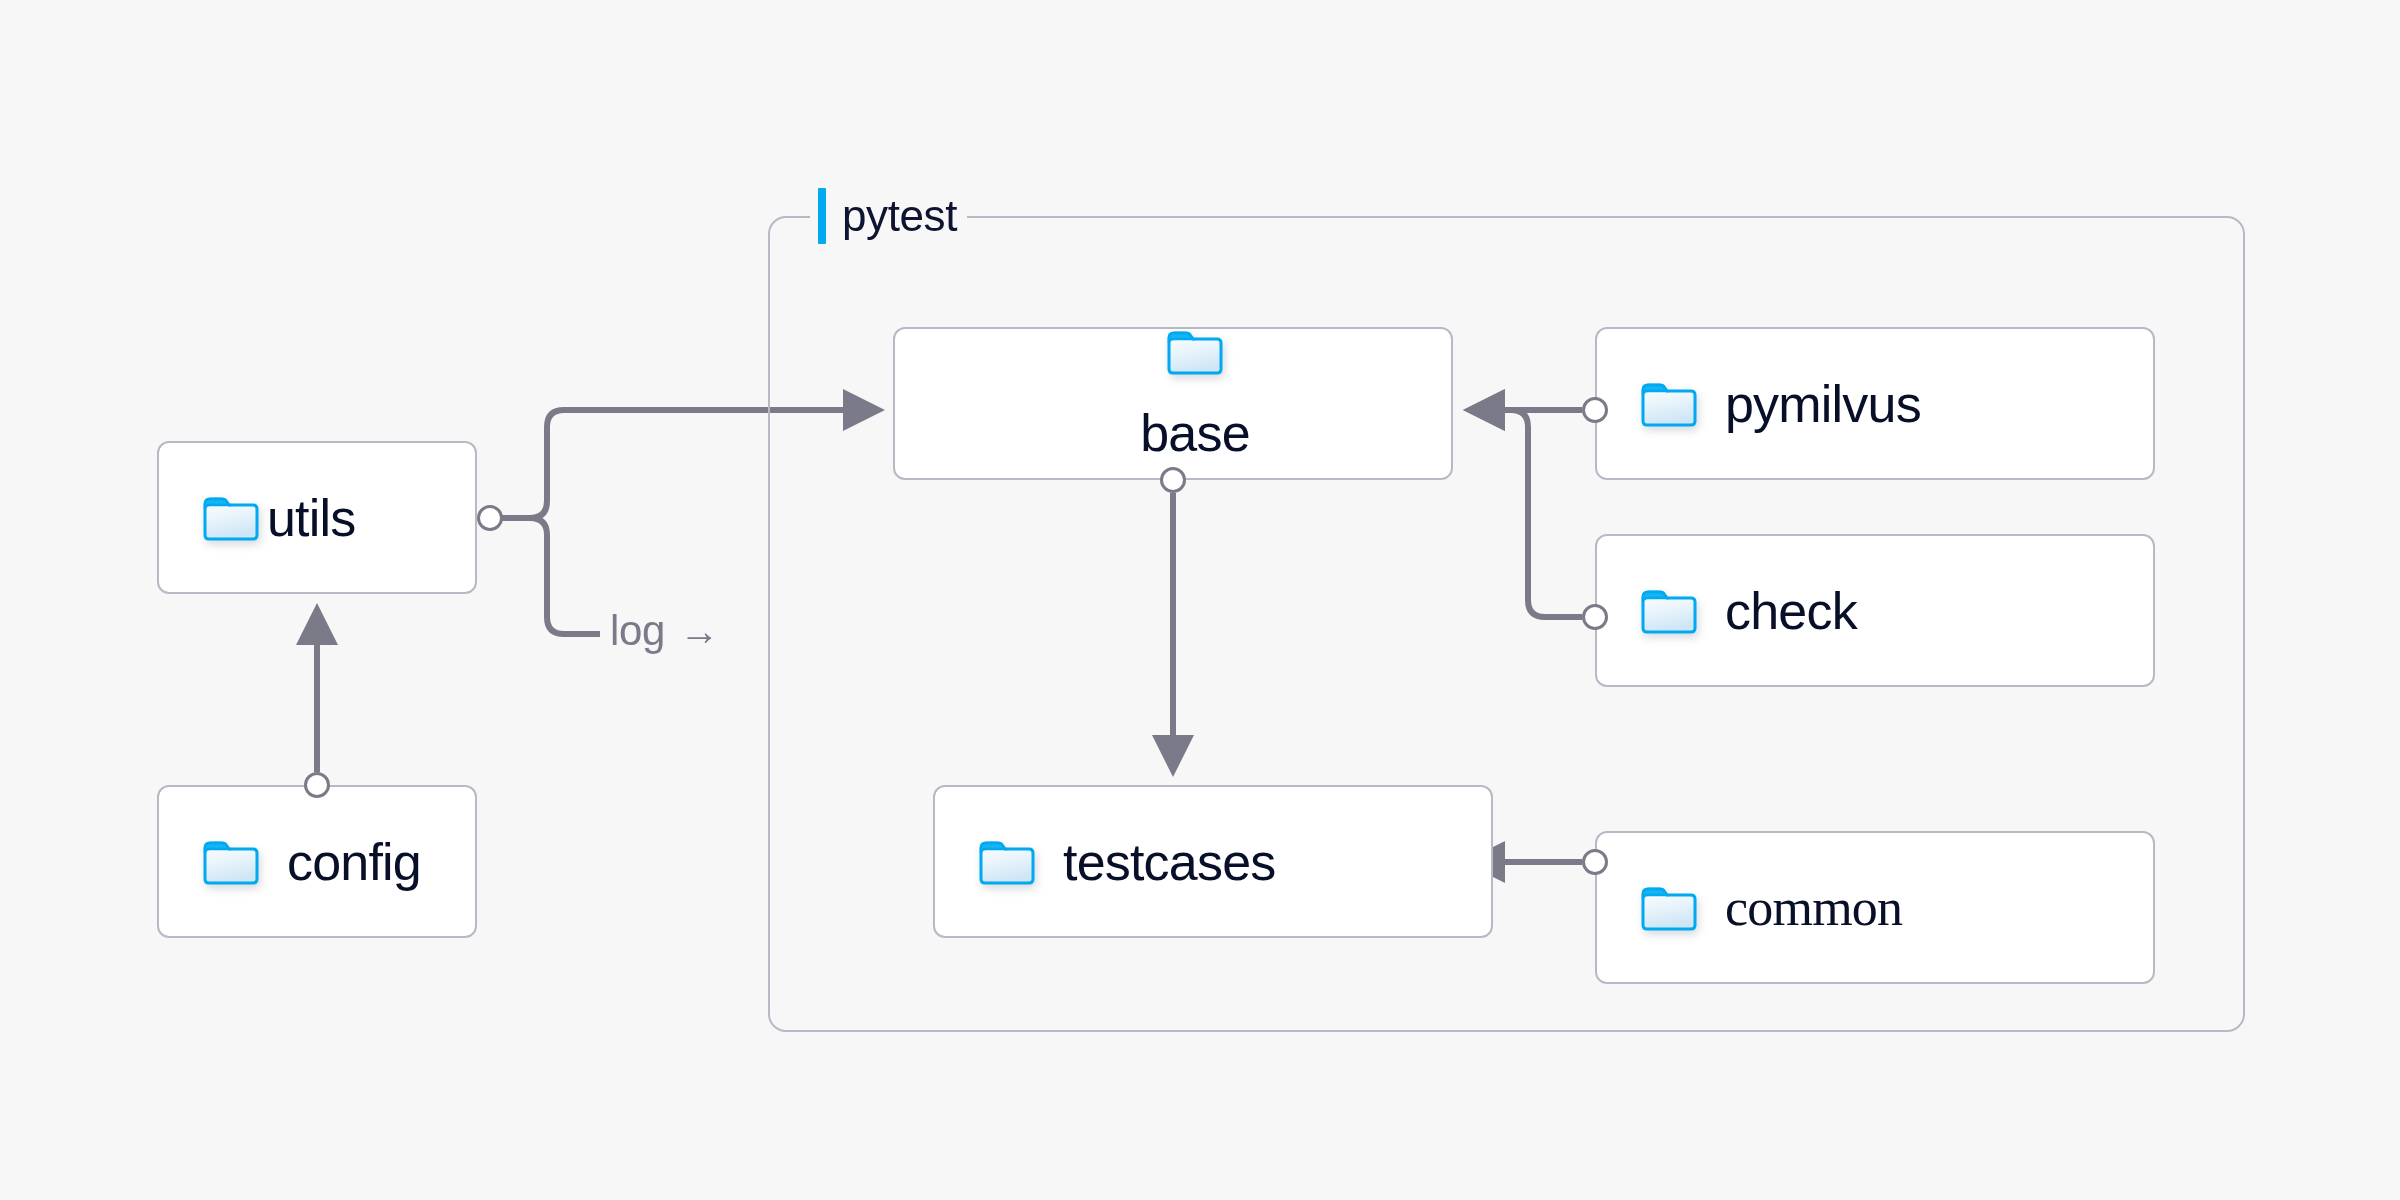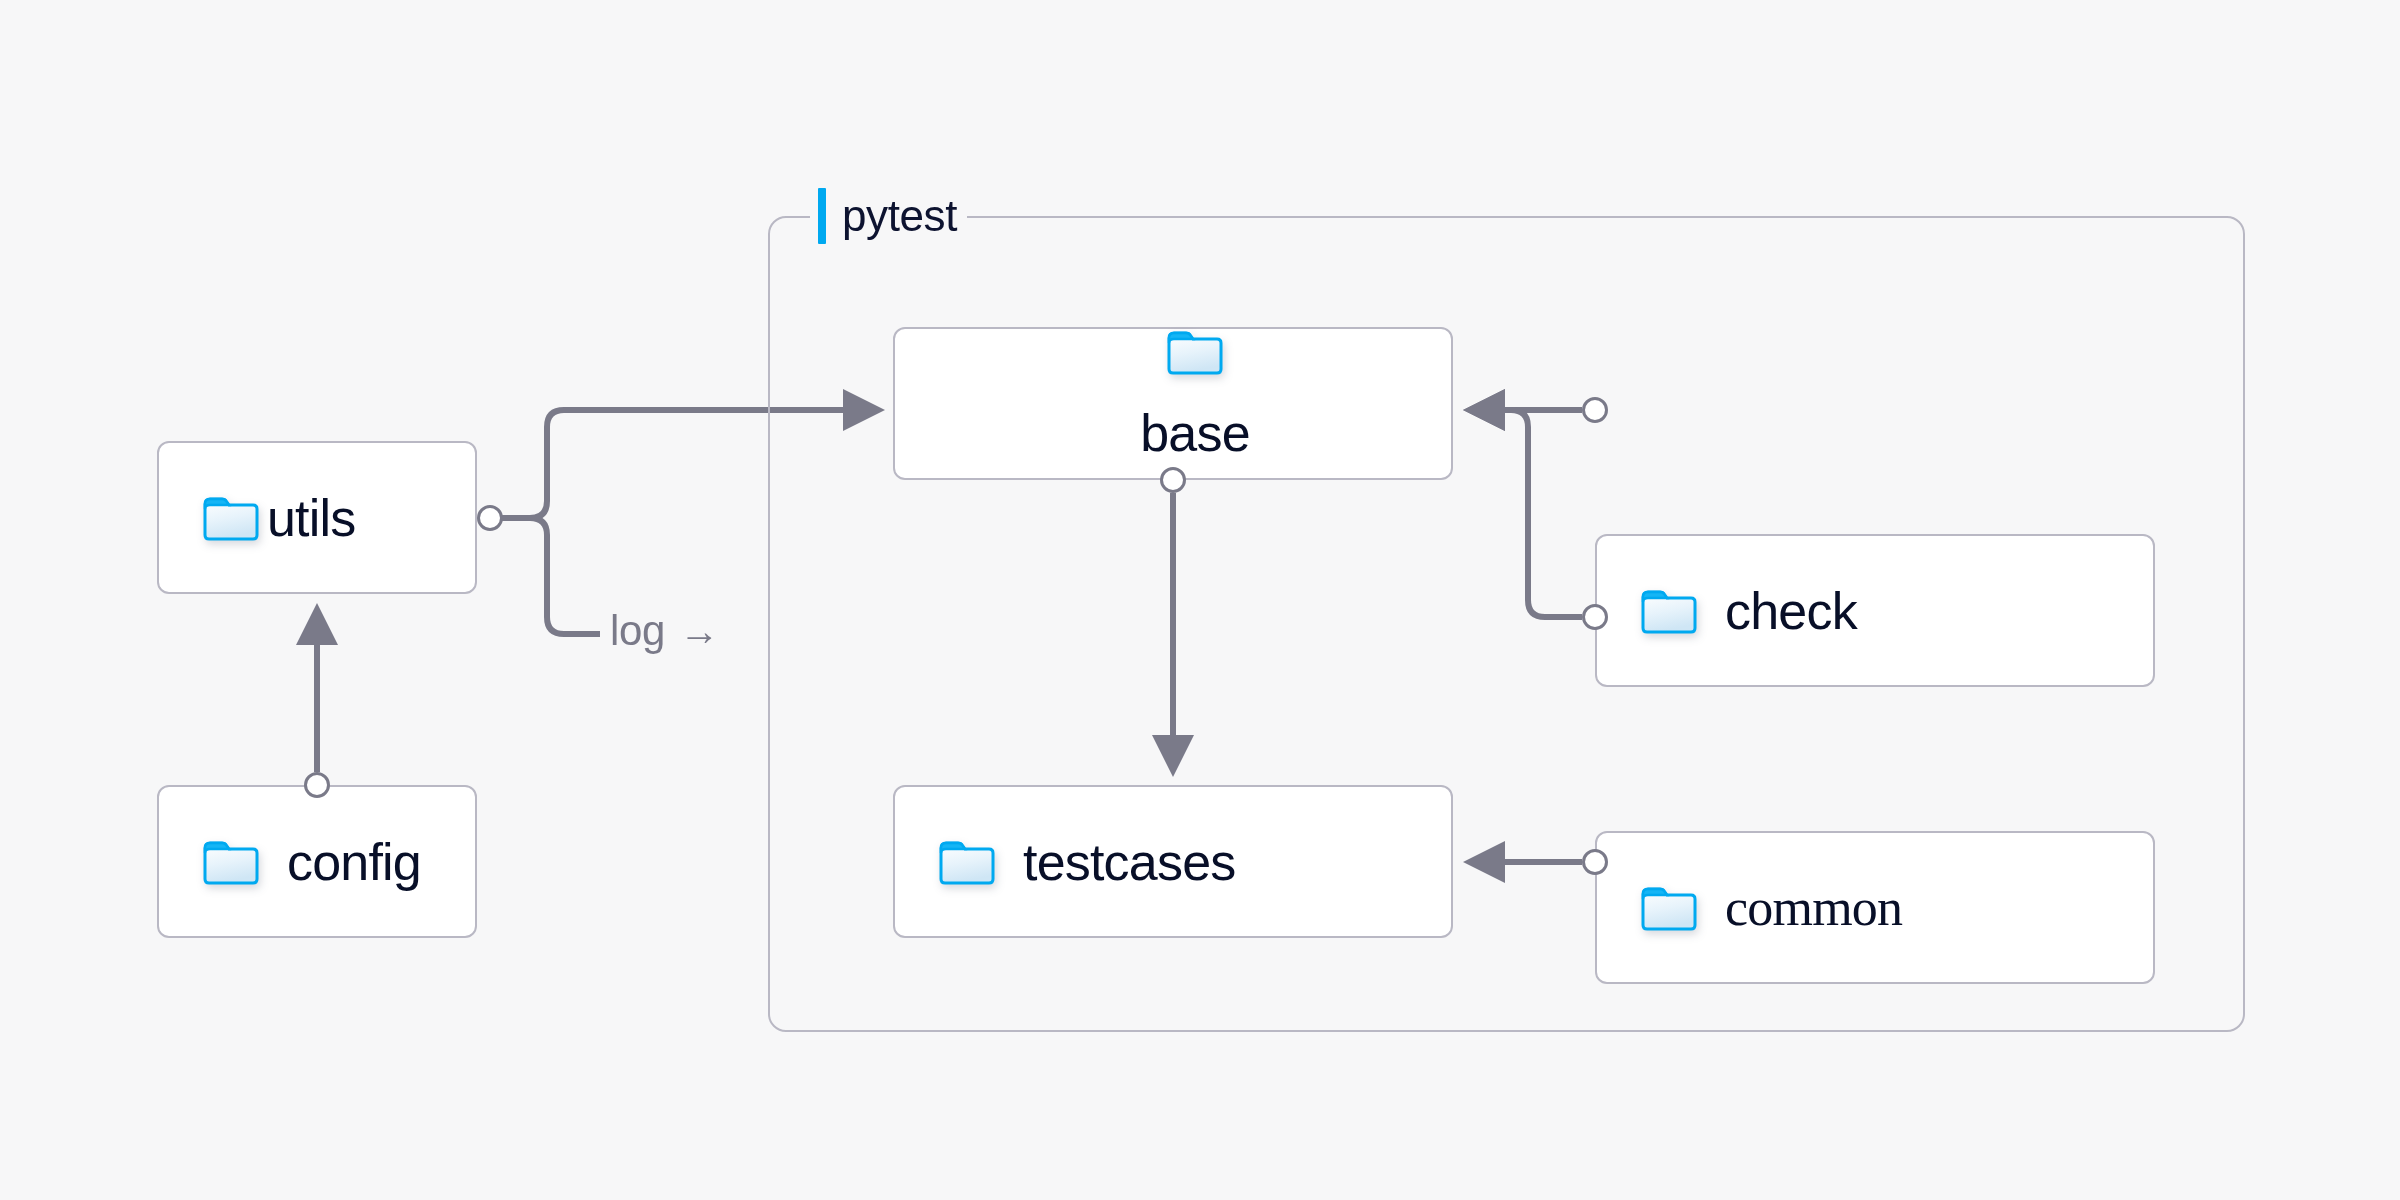--- a/index.html
+++ b/index.html
@@ -168,30 +168,39 @@
     <span class="folder-icon">
       <svg width="56" height="46" viewBox="0 0 56 46">
         <path d="M2 9 Q2 4 7 4 L19 4 Q22 4 23.5 6.5 L26 10 L50 10 Q54 10 54 14 L54 40 Q54 44 50 44 L6 44 Q2 44 2 40 Z" fill="url(#folderGrad)" stroke="#00a9f0" stroke-width="3"></path>
         <path d="M2 9 Q2 4 7 4 L19 4 Q22 4 23.5 6.5 L26 10 L7 10 Q2 10 2 14 Z" fill="#15b5f5" stroke="#00a9f0" stroke-width="2.4"></path>
       </svg>
     </span>
     <span class="node-label">base</span>
   </div>
   <span class="port" style="left:1160px; top:467px;"></span>
 
-  <div class="node" style="left:893px; top:785px; width:560px; height:153px;">
+  <div class="node" style="left:933px; top:785px; width:560px; height:153px;">
     <span class="folder-icon">
       <svg width="56" height="46" viewBox="0 0 56 46">
         <path d="M2 9 Q2 4 7 4 L19 4 Q22 4 23.5 6.5 L26 10 L50 10 Q54 10 54 14 L54 40 Q54 44 50 44 L6 44 Q2 44 2 40 Z" fill="url(#folderGrad)" stroke="#00a9f0" stroke-width="3"></path>
         <path d="M2 9 Q2 4 7 4 L19 4 Q22 4 23.5 6.5 L26 10 L7 10 Q2 10 2 14 Z" fill="#15b5f5" stroke="#00a9f0" stroke-width="2.4"></path>
       </svg>
     </span>
     <span class="node-label">testcases</span>
   </div>
 
+  <div class="node" style="left:1595px; top:327px; width:560px; height:153px;">
+    <span class="folder-icon">
+      <svg width="56" height="46" viewBox="0 0 56 46">
+        <path d="M2 9 Q2 4 7 4 L19 4 Q22 4 23.5 6.5 L26 10 L50 10 Q54 10 54 14 L54 40 Q54 44 50 44 L6 44 Q2 44 2 40 Z" fill="url(#folderGrad)" stroke="#00a9f0" stroke-width="3"></path>
+        <path d="M2 9 Q2 4 7 4 L19 4 Q22 4 23.5 6.5 L26 10 L7 10 Q2 10 2 14 Z" fill="#15b5f5" stroke="#00a9f0" stroke-width="2.4"></path>
+      </svg>
+    </span>
+    <span class="node-label">pymilvus</span>
+  </div>
   <span class="port" style="left:1582px; top:397px;"></span>
 
   <div class="node" style="left:1595px; top:534px; width:560px; height:153px;">
     <span class="folder-icon">
       <svg width="56" height="46" viewBox="0 0 56 46">
         <path d="M2 9 Q2 4 7 4 L19 4 Q22 4 23.5 6.5 L26 10 L50 10 Q54 10 54 14 L54 40 Q54 44 50 44 L6 44 Q2 44 2 40 Z" fill="url(#folderGrad)" stroke="#00a9f0" stroke-width="3"></path>
         <path d="M2 9 Q2 4 7 4 L19 4 Q22 4 23.5 6.5 L26 10 L7 10 Q2 10 2 14 Z" fill="#15b5f5" stroke="#00a9f0" stroke-width="2.4"></path>
       </svg>
     </span>
     <span class="node-label">check</span>

